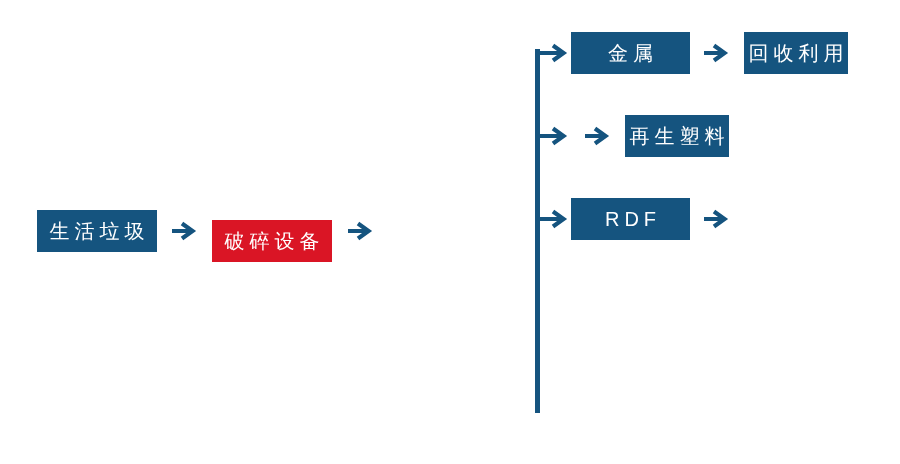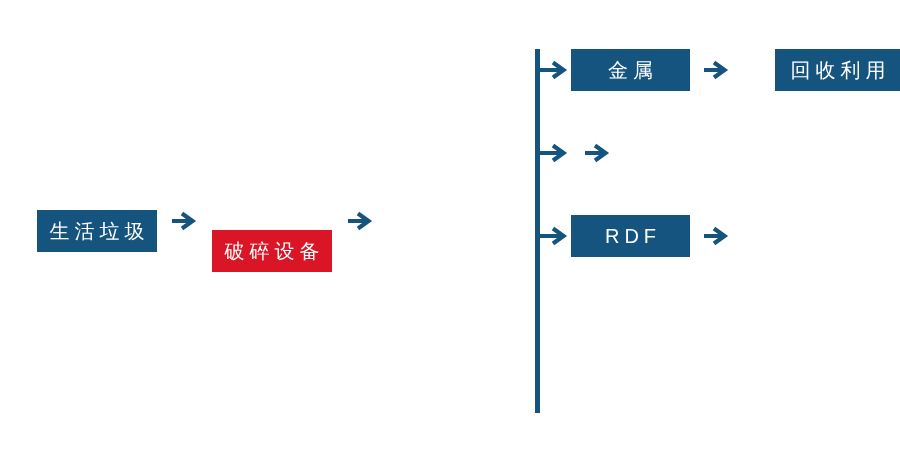--- a/index.html
+++ b/index.html
@@ -27,21 +27,21 @@
     height: 42px;
   }
   .node.blue { background: var(--node-blue, #15547F); }
   .node.red  { background: var(--node-red, #DA1525); margin-top: 20px; }
 
   .main-row {
     position: absolute;
     left: 37px;
     top: 210px;
     display: flex;
-    align-items: flex-start;
+    align-items: center;
     height: 42px;
   }
   .main-row .node { width: 120px; }
   .arrow-wrap {
     display: flex;
     align-items: center;
     justify-content: center;
   }
   .arrow-wrap.w55 { width: 55px; }
   .arrow-wrap.w58 { width: 58px; }
@@ -51,32 +51,32 @@
     left: 535px;
     top: 49px;
     width: 5px;
     height: 364px;
     background: var(--arrow, #15547F);
   }
 
   .branches {
     position: absolute;
     left: 540px;
-    top: 49px;
+    top: 32px;
     display: flex;
     flex-direction: column;
     gap: 41px;
   }
   .branch-row {
     display: flex;
     align-items: center;
     height: 42px;
   }
   .branch-row .material { width: 119px; }
-  .branch-row .product  { width: 126px; margin-left: 31px; }
+  .branch-row .product  { width: 104px; }
   .connector {
     width: 54px;
     display: flex;
     align-items: center;
     justify-content: center;
   }
   .arrow { color: var(--arrow, #15547F); display: block; }
 </style>
 </head>
 <body>
@@ -116,20 +116,21 @@
 
   <div class="branch-row">
     <svg class="arrow" viewBox="0 0 31 22" width="31" height="22" aria-hidden="true">
       <path d="M0 11 H20 M13 3.5 L23.5 11 L13 18.5" fill="none" stroke="currentColor" stroke-width="4.2"></path>
     </svg>
     <div class="connector">
       <svg class="arrow" viewBox="0 0 30 22" width="30" height="22" aria-hidden="true">
         <path d="M2 11 H19 M12 3.5 L22.5 11 L12 18.5" fill="none" stroke="currentColor" stroke-width="4.2"></path>
       </svg>
     </div>
+    <div class="node blue product">再生塑料</div>
   </div>
 
 
   <div class="branch-row">
     <svg class="arrow" viewBox="0 0 31 22" width="31" height="22" aria-hidden="true">
       <path d="M0 11 H20 M13 3.5 L23.5 11 L13 18.5" fill="none" stroke="currentColor" stroke-width="4.2"></path>
     </svg>
     <div class="node blue material">RDF</div>
     <div class="connector">
       <svg class="arrow" viewBox="0 0 30 22" width="30" height="22" aria-hidden="true">

